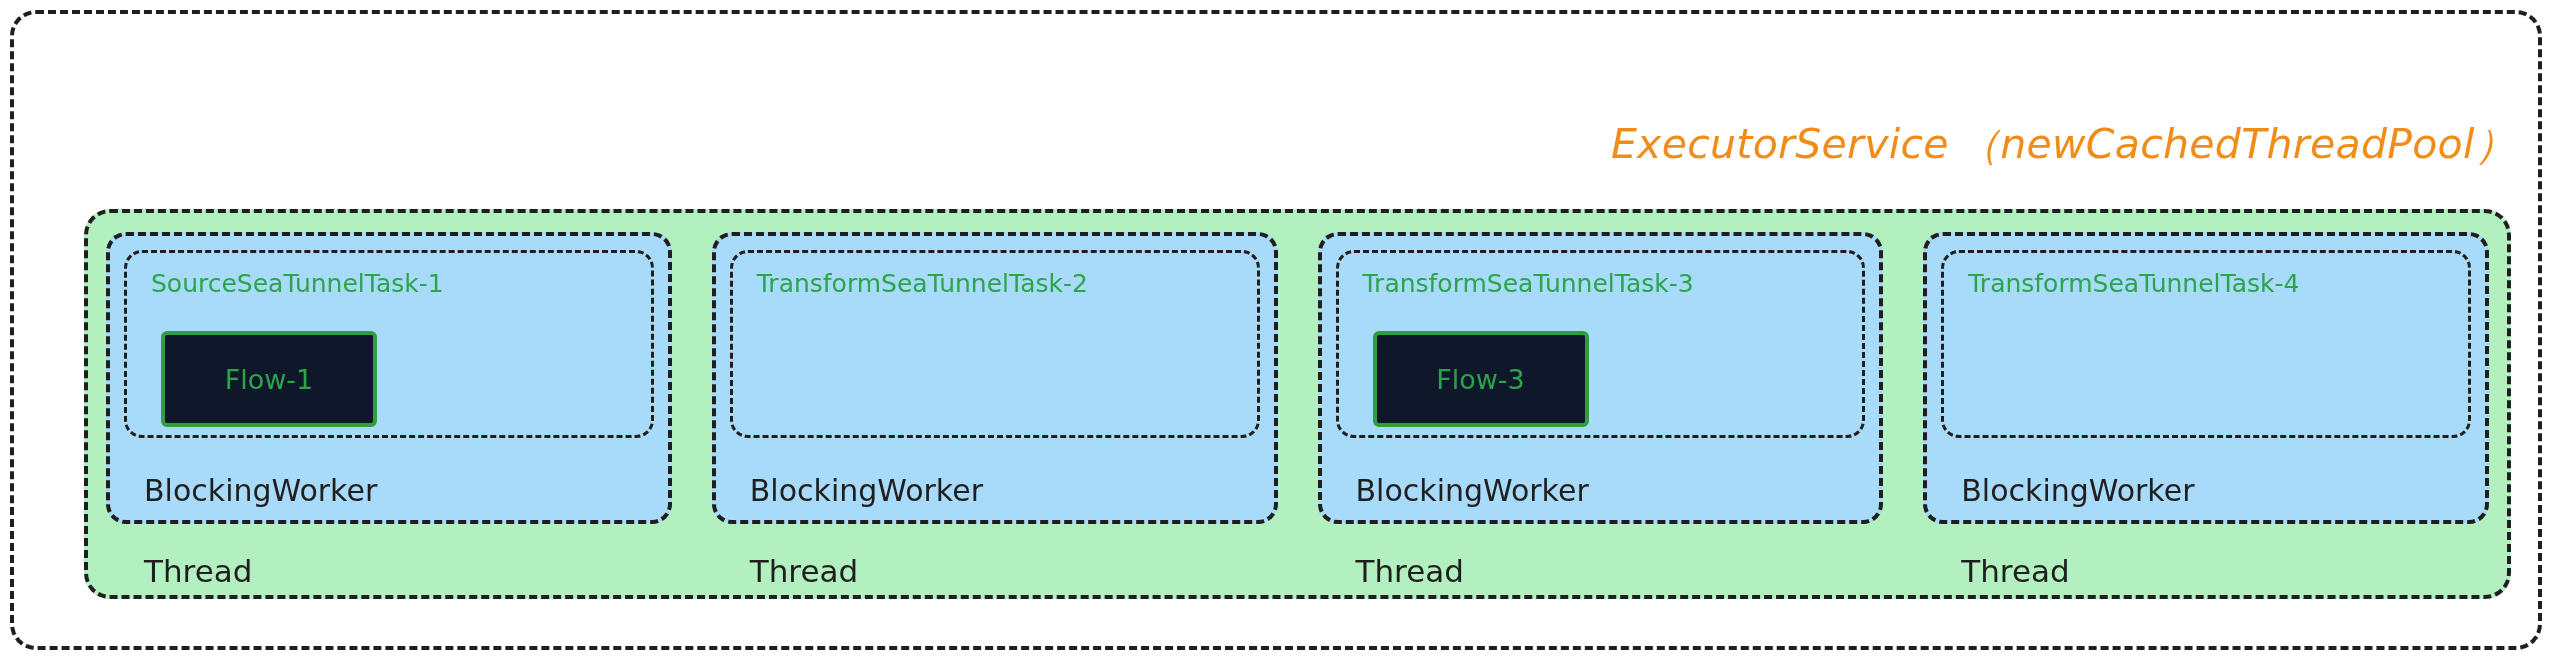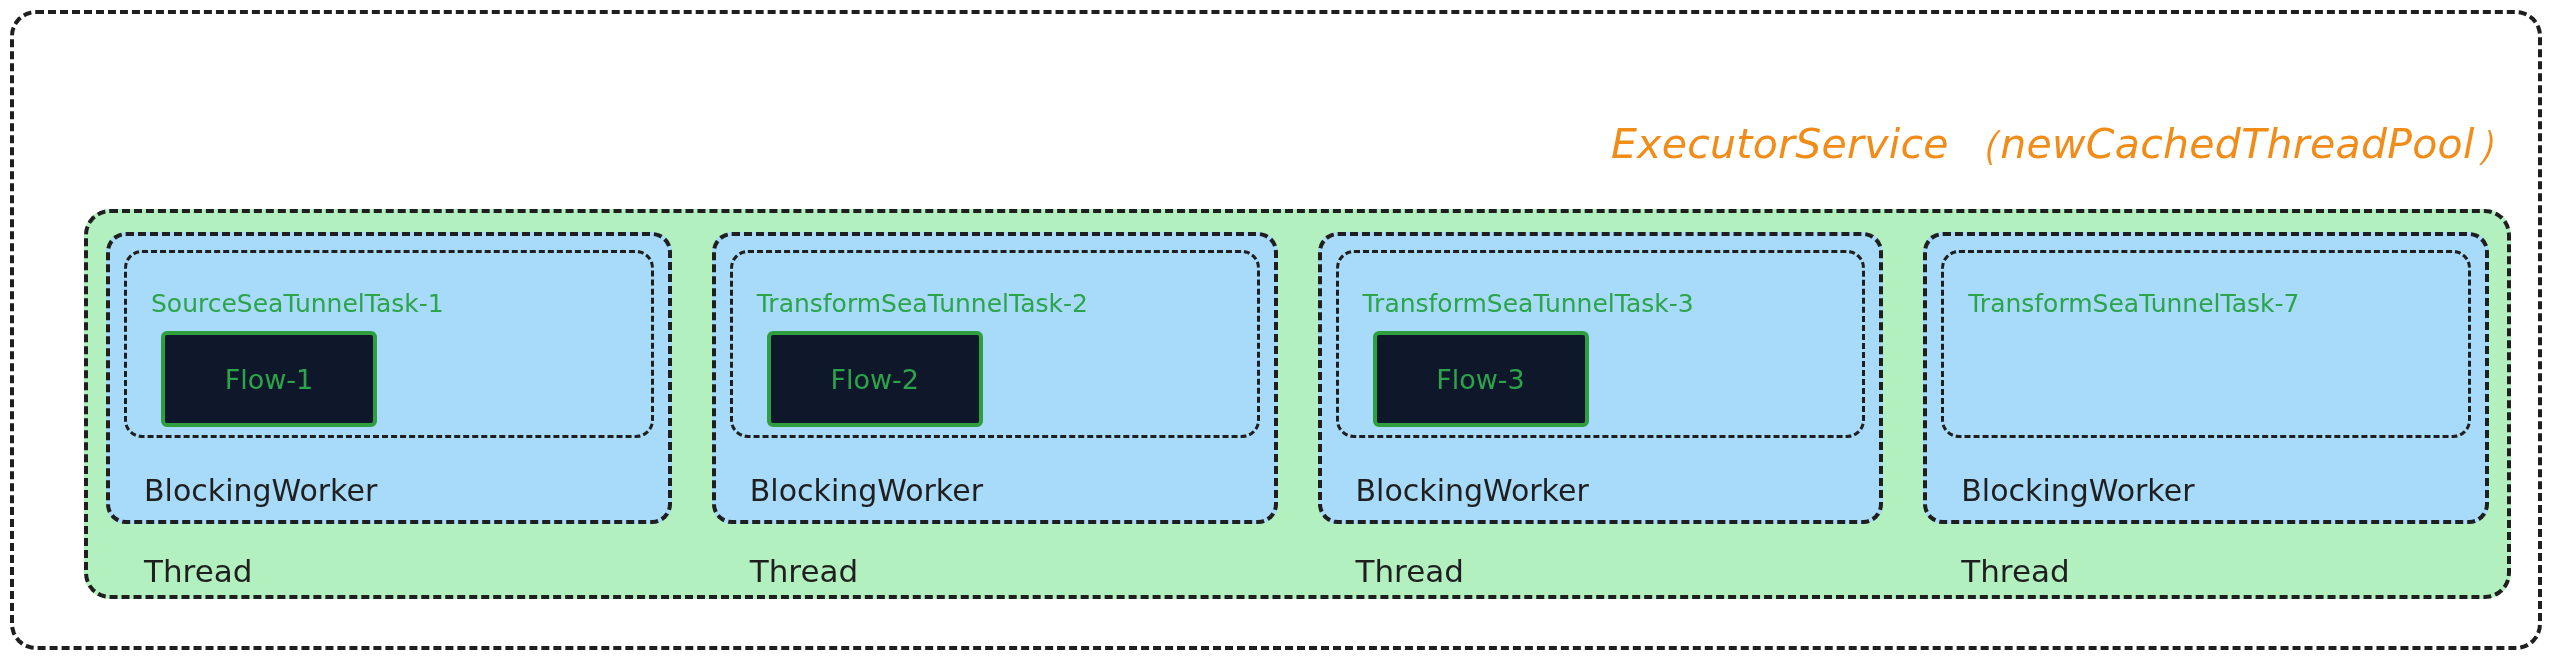--- a/index.html
+++ b/index.html
@@ -120,21 +120,20 @@
   }
 
   .task-label {
     color: #2ba44a;
     font-size: 25px;
     line-height: 1;
     white-space: nowrap;
     display: block;
     text-align: left;
     padding-left: 4px;
-    margin-top: 20px;
   }
 
   .flow-chip {
     position: absolute;
     left: 34px;
     top: 78px;
     width: 216px;
     height: 96px;
     box-sizing: border-box;
     background: #0f172a;
@@ -196,23 +195,20 @@
           </div>
           <span class="worker-label">BlockingWorker</span>
         </div>
         <div class="thread-label">Thread</div>
       </div>
 
       <div class="thread-col">
         <div class="worker-box">
           <div class="task-box">
             <span class="task-label">TransformSeaTunnelTask-2</span>
-            <div class="flow-chip">
-              <span class="flow-label">Flow-2</span>
-            </div>
           </div>
           <span class="worker-label">BlockingWorker</span>
         </div>
         <div class="thread-label">Thread</div>
       </div>
 
       <div class="thread-col">
         <div class="worker-box">
           <div class="task-box">
             <span class="task-label">TransformSeaTunnelTask-3</span>
@@ -221,21 +217,21 @@
             </div>
           </div>
           <span class="worker-label">BlockingWorker</span>
         </div>
         <div class="thread-label">Thread</div>
       </div>
 
       <div class="thread-col">
         <div class="worker-box">
           <div class="task-box">
-            <span class="task-label">TransformSeaTunnelTask-7</span>
+            <span class="task-label">TransformSeaTunnelTask-4</span>
           </div>
           <span class="worker-label">BlockingWorker</span>
         </div>
         <div class="thread-label">Thread</div>
       </div>
 
     </div>
   </div>
 
 </div>

